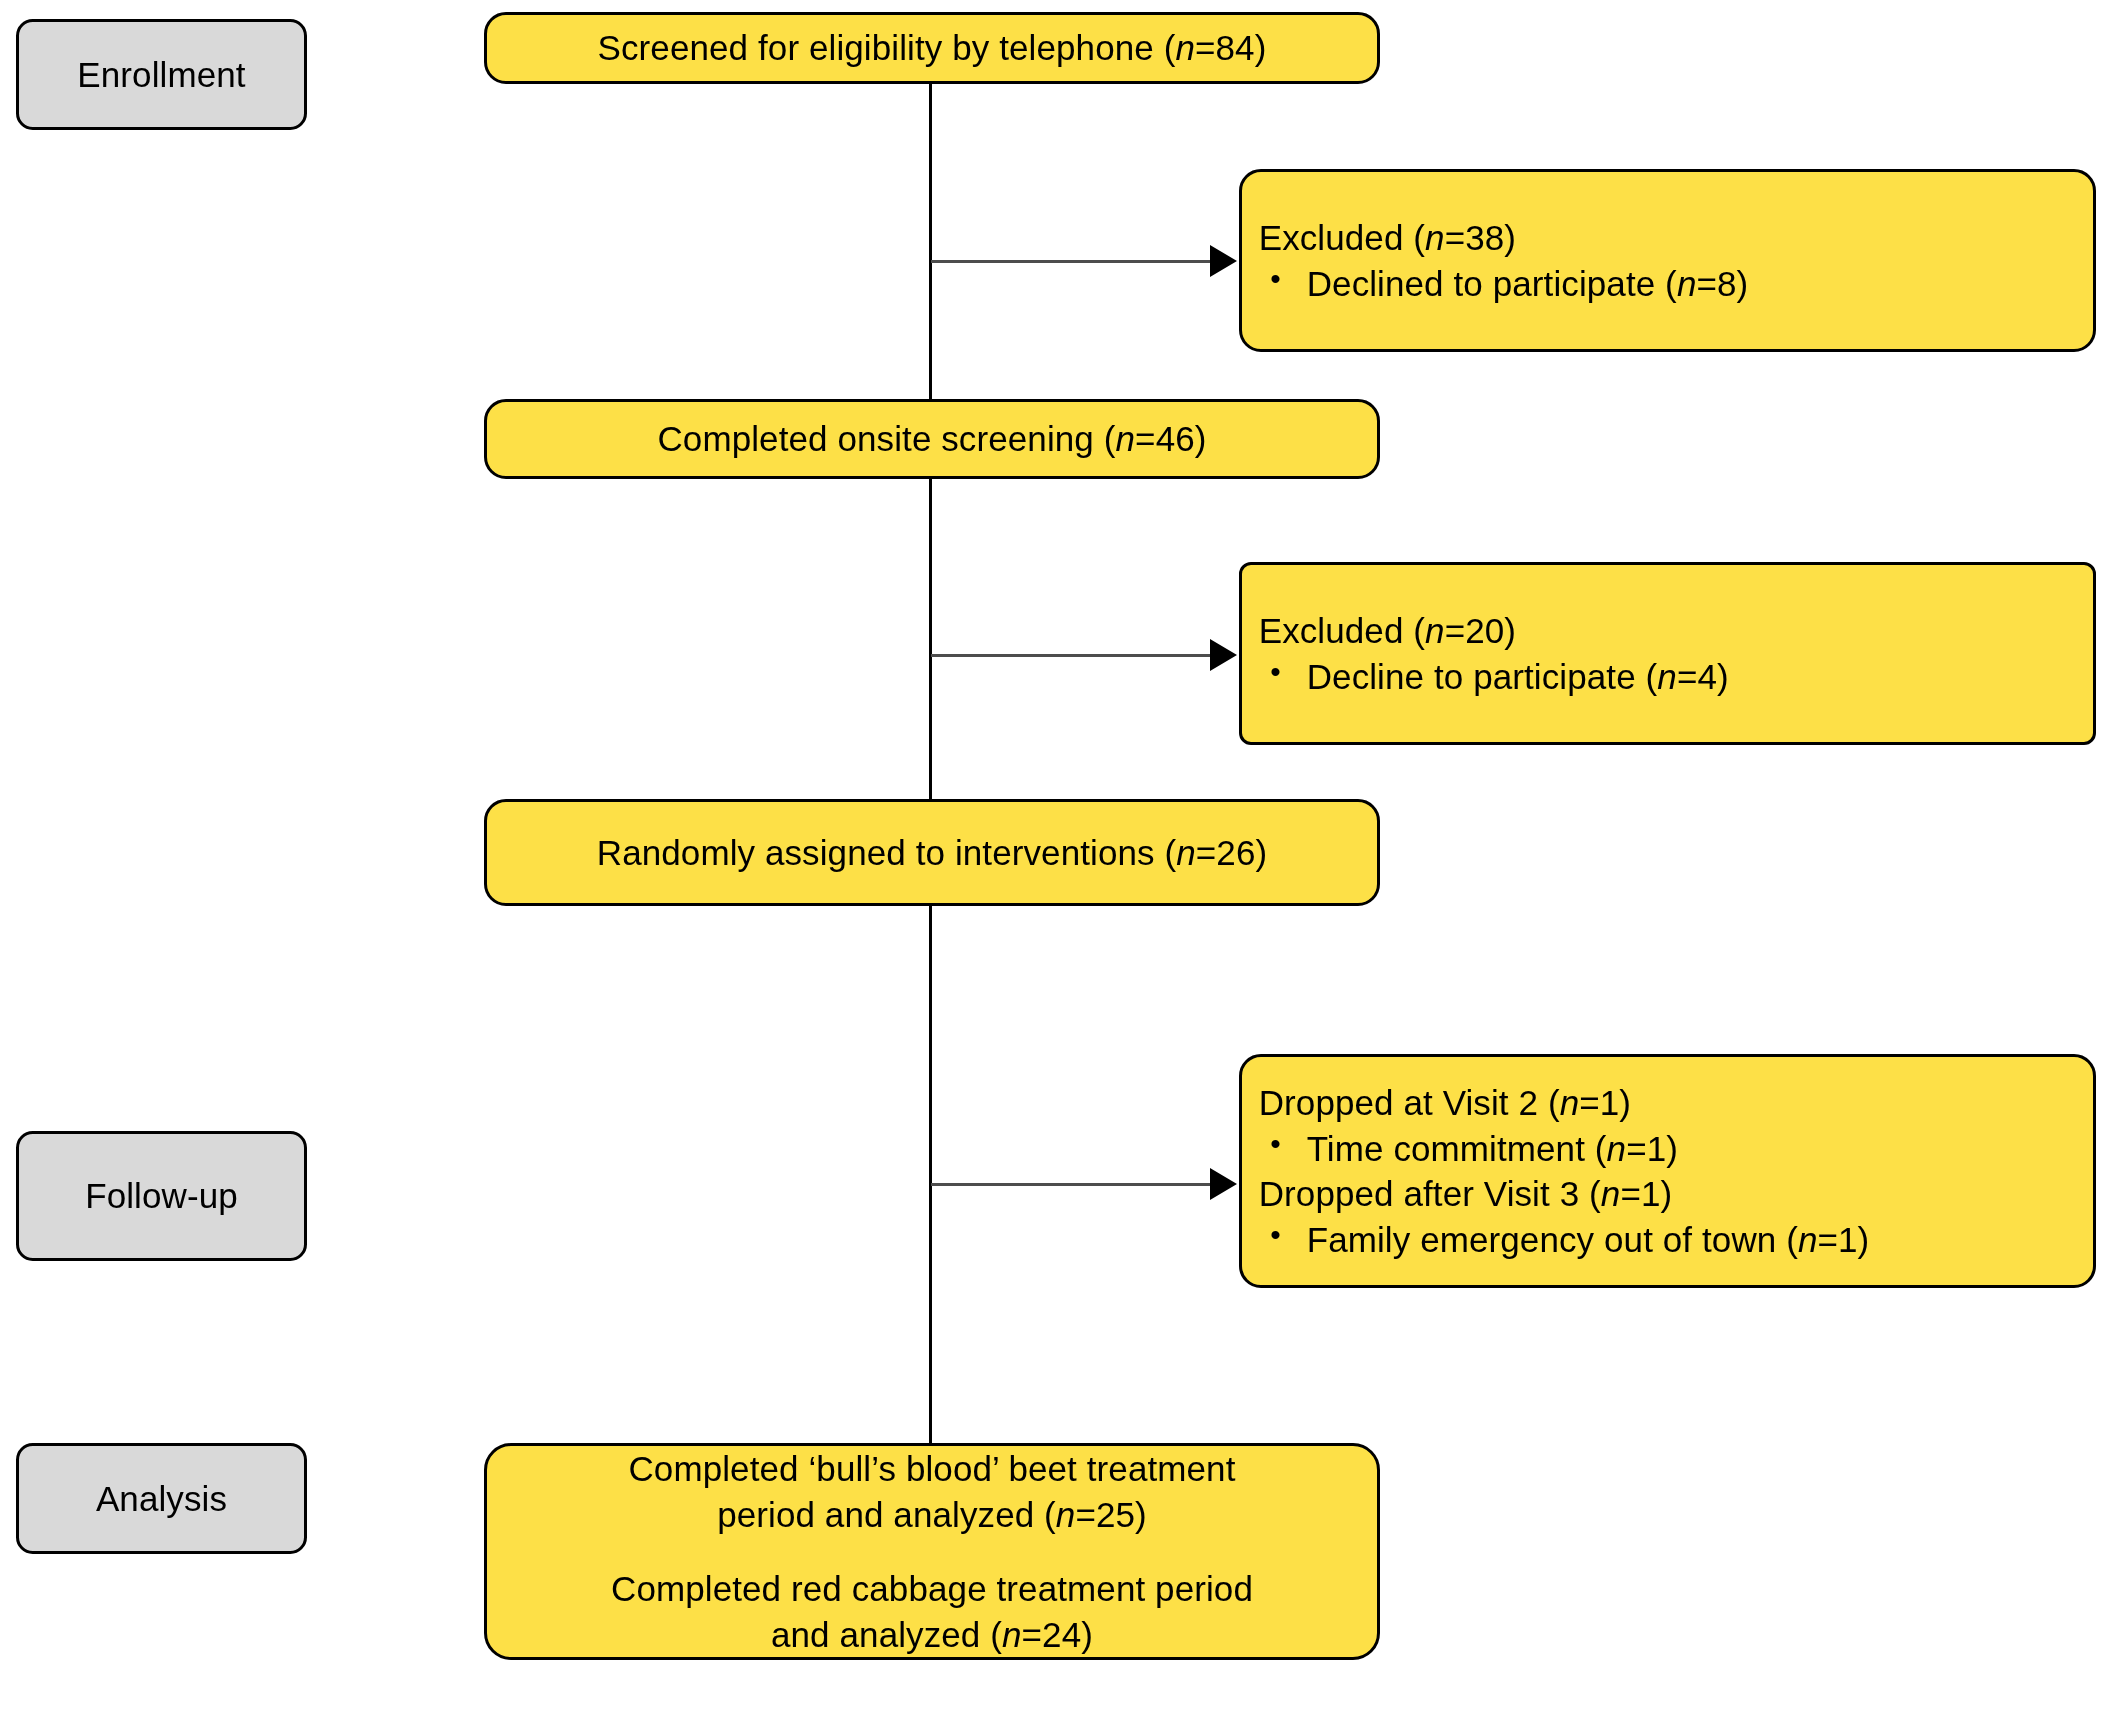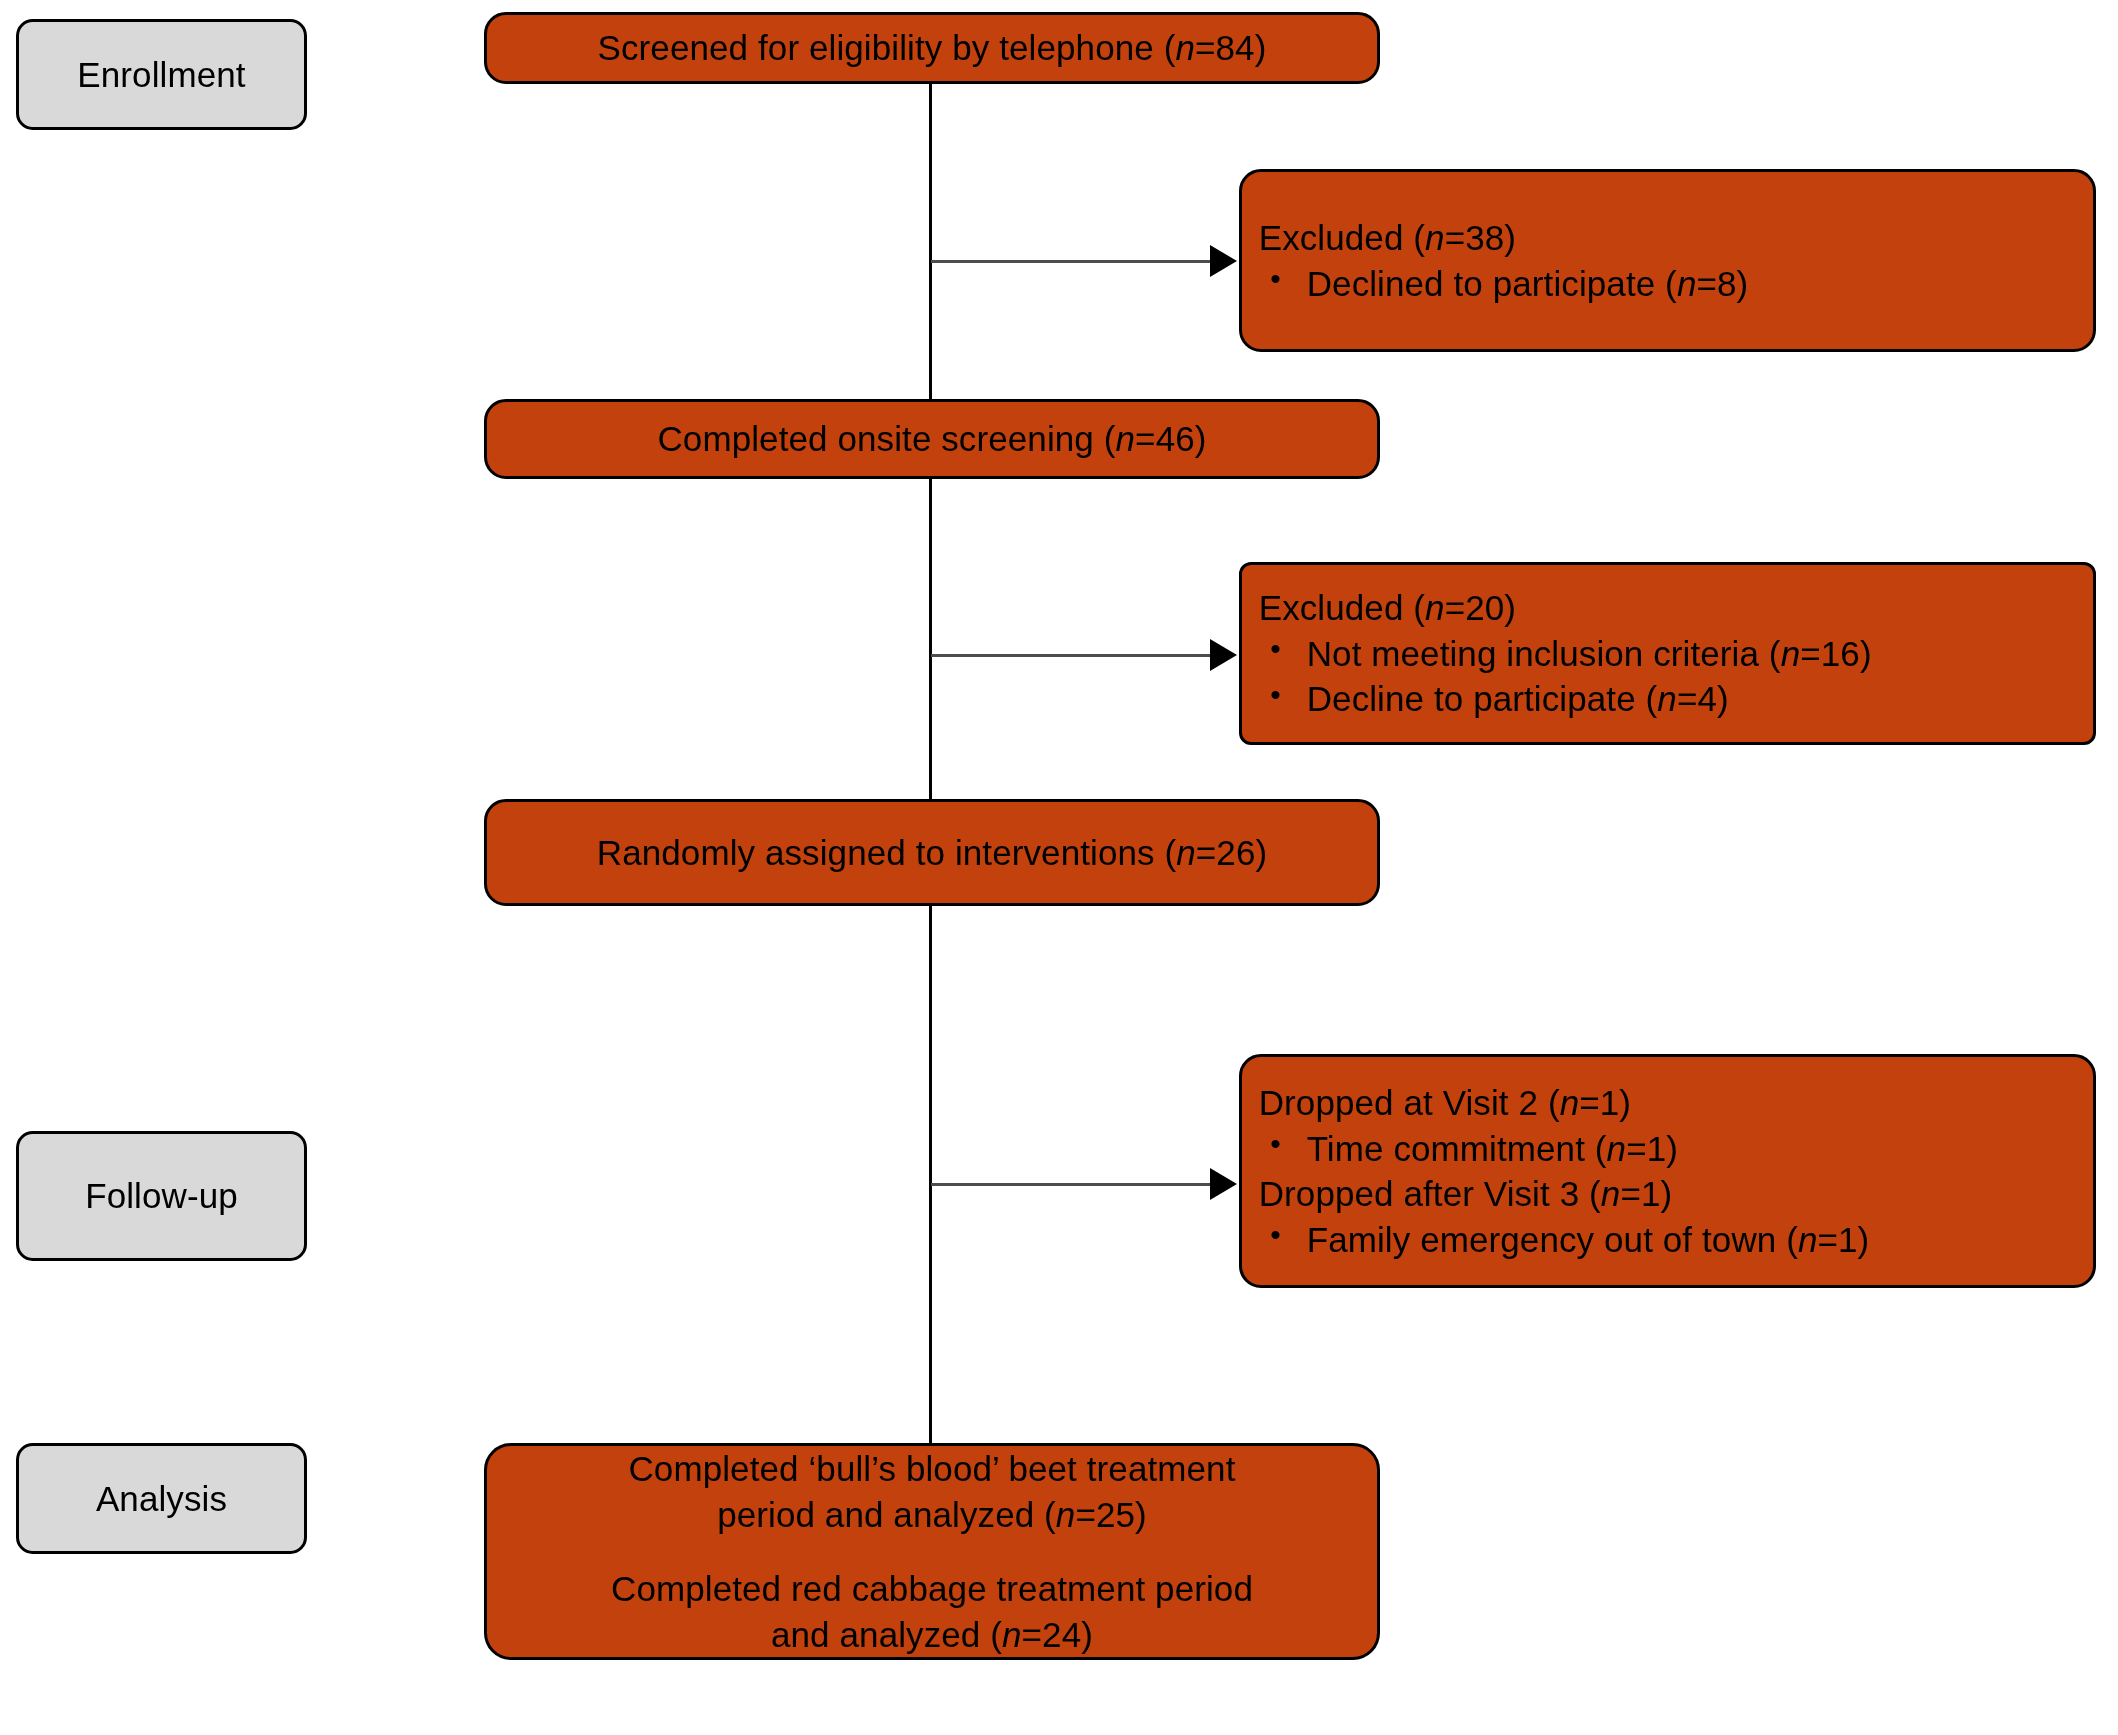--- a/index.html
+++ b/index.html
@@ -20,21 +20,21 @@
     background: #ffffff;
     overflow: hidden;
   }
 
   
   .box {
     position: absolute;
     box-sizing: border-box;
     border: 3.2px solid #000000;
     border-radius: 22px;
-    background: #c2410c;
+    background: #fde047;
     display: flex;
     flex-direction: column;
     justify-content: center;
     font-size: 35px;
     line-height: 1.30;
     letter-spacing: 0.1px;
   }
 
   .stage {
     background: #d9d9d9;
@@ -149,21 +149,20 @@
     <span class="line-wrap"><span>and analyzed (</span><span class="ital">n</span><span>=24)</span></span>
   </div>
 
   <div class="box side-box" style="left:1239px; top:169px; width:857px; height:183px;">
     <span class="line"><span>Excluded  (</span><span class="ital">n</span><span>=38)</span></span>
     <span class="bullet"><span>Declined to participate (</span><span class="ital">n</span><span>=8)</span></span>
   </div>
 
   <div class="box side-box" style="left:1239px; top:562px; width:857px; height:183px;border-radius:12px;">
     <span class="line"><span>Excluded  (</span><span class="ital">n</span><span>=20)</span></span>
-    <span class="bullet"><span>Not meeting inclusion criteria (</span><span class="ital">n</span><span>=16)</span></span>
     <span class="bullet"><span>Decline to participate (</span><span class="ital">n</span><span>=4)</span></span>
   </div>
 
   <div class="box side-box" style="left:1239px; top:1054px; width:857px; height:234px;">
     <span class="line"><span>Dropped at Visit 2 (</span><span class="ital">n</span><span>=1)</span></span>
     <span class="bullet"><span>Time commitment  (</span><span class="ital">n</span><span>=1)</span></span>
     <span class="line"><span>Dropped after Visit 3 (</span><span class="ital">n</span><span>=1)</span></span>
     <span class="bullet"><span>Family emergency out of town (</span><span class="ital">n</span><span>=1)</span></span>
   </div>
 

